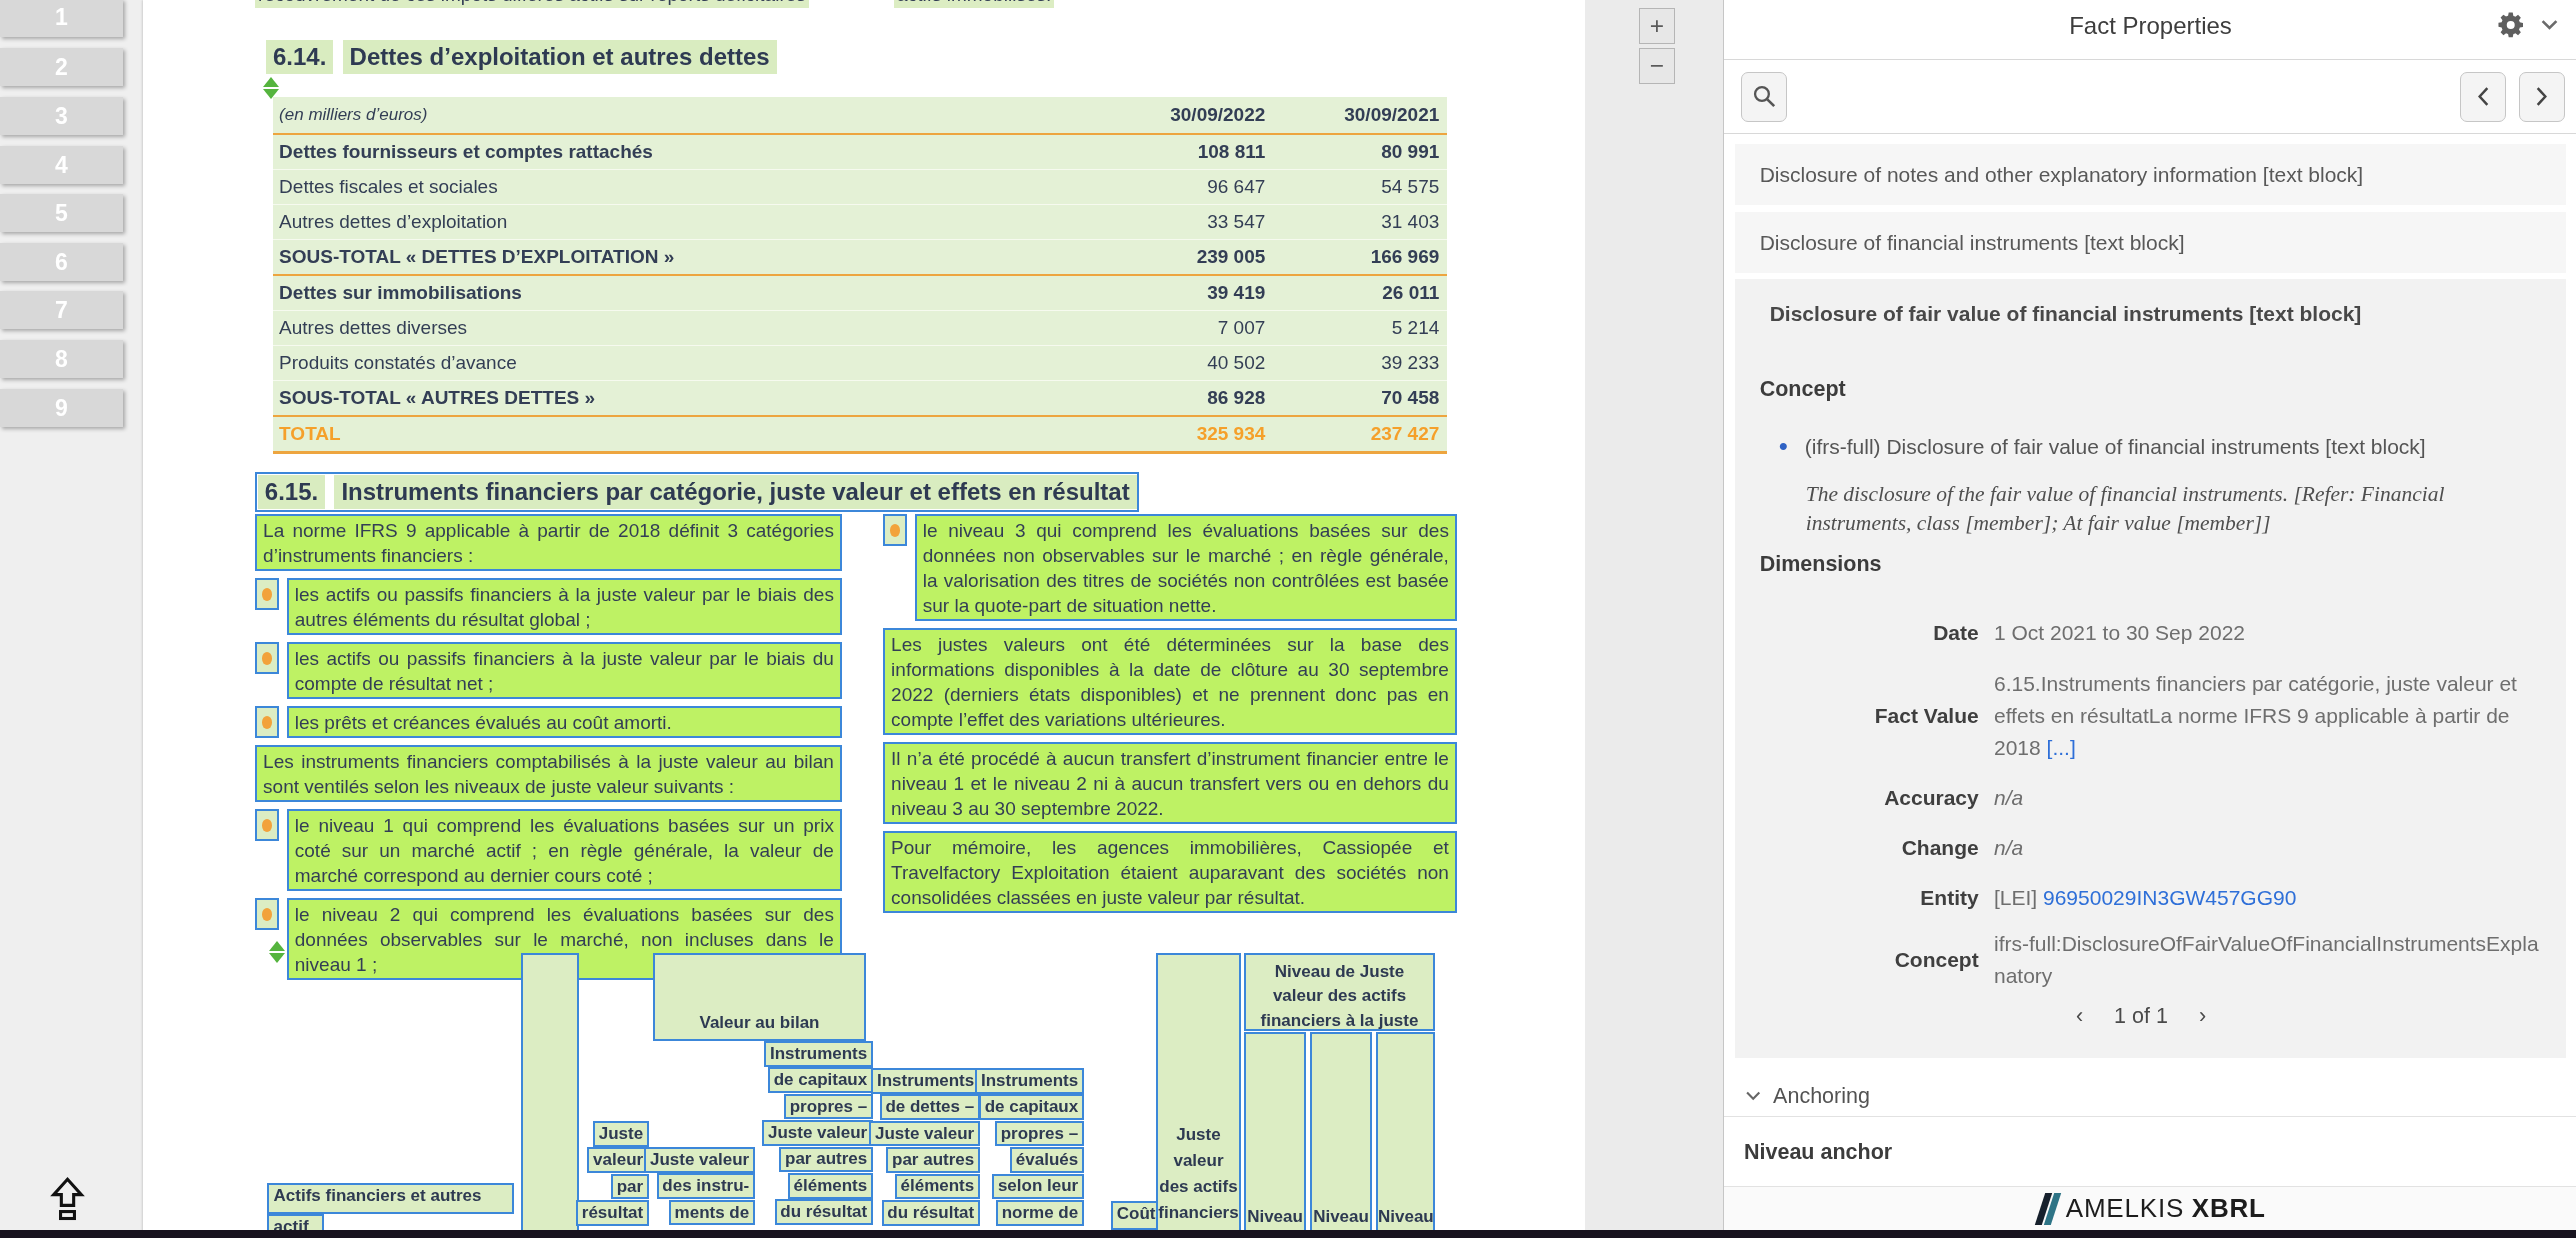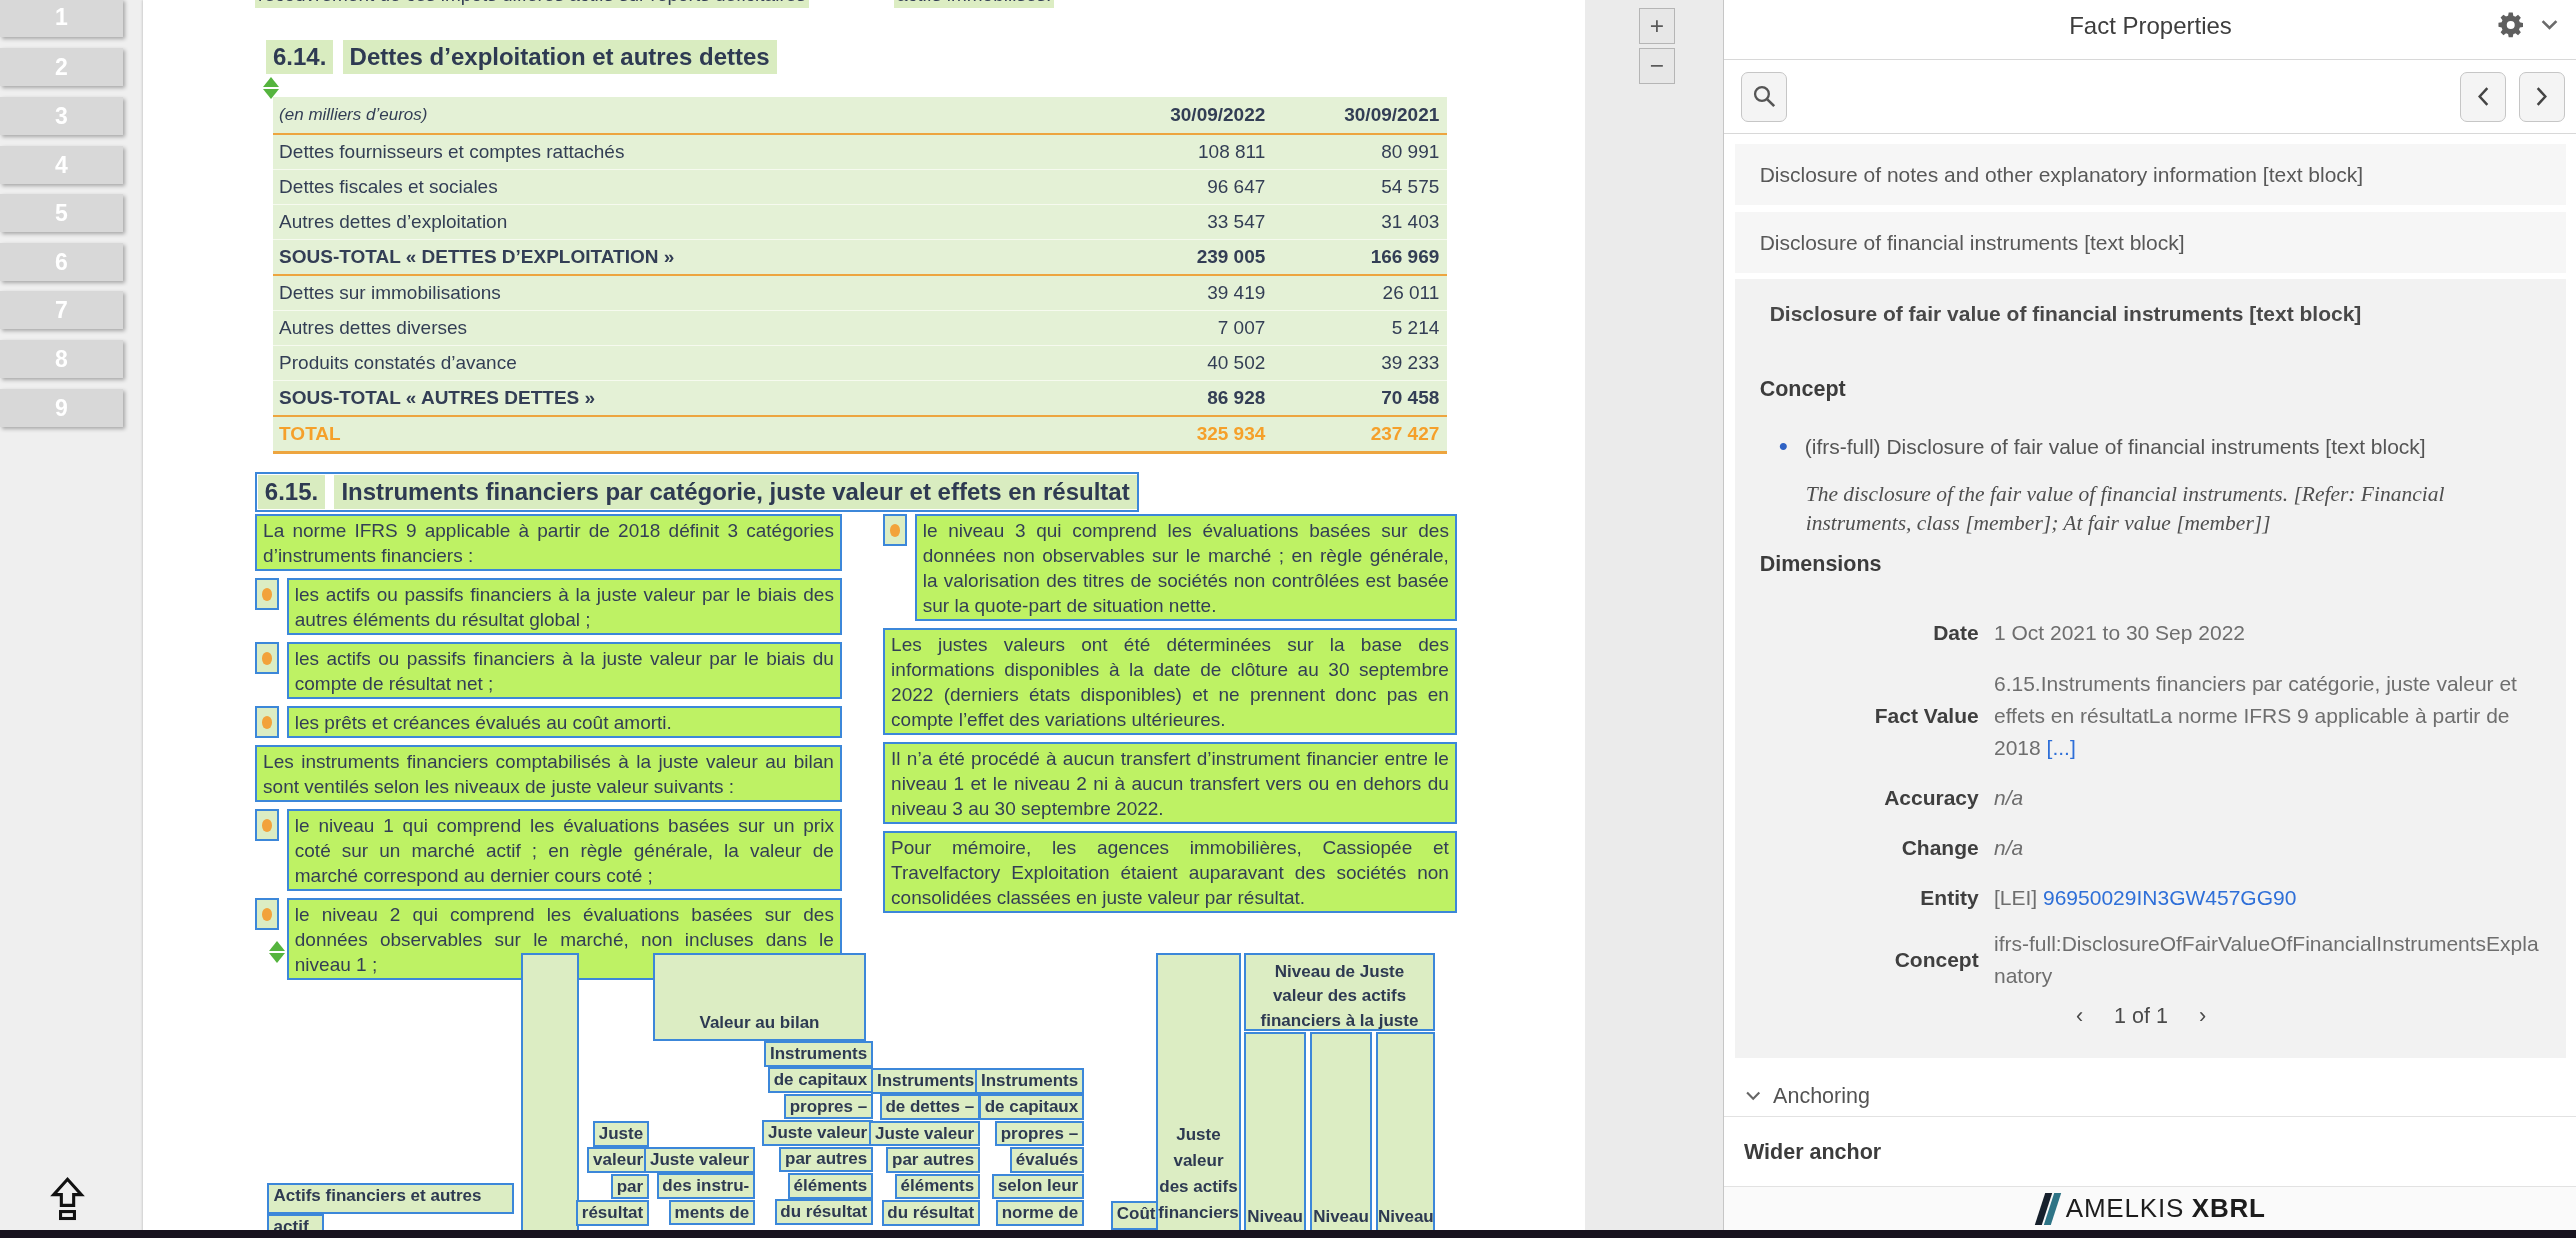--- a/index.html
+++ b/index.html
@@ -28,21 +28,21 @@
   .t614{position:absolute;left:130px;top:97px;width:1174px;background:#e4f1d6;font-size:19px;color:#333e55;}
   .trow{display:grid;grid-template-columns:1fr 253px 174px;align-items:center;height:34px;padding:0 7.7px 0 6.1px;border-top:1.5px solid #f6faef;}
   .trow .tl{text-align:left;}
   .trow .tn{text-align:right;}
   .trow.thead{height:36px;border-top:none;}
   .trow.thead .tl{font-style:italic;font-size:17px;}
   .trow.thead .tn{font-weight:bold;}
   .trow.sub .tl,.trow.sub .tn{font-weight:bold;}
   .trow.total{color:#f5a02a;font-weight:bold;border-bottom:3.1px solid #eda53f;}
   .rule{border-bottom:2.3px solid #eda53f;}
-  .trow.rule + .trow{border-top:none;}
+  .trow.rule + .trow{border-top:none;font-weight:bold;}
   
   .col{position:absolute;top:514px;}
   .col-left{left:112px;width:587px;}
   .col-right{left:740px;width:574px;}
   .pblock{display:flex;align-items:flex-start;margin-bottom:7px;}
   .pbullet{flex:0 0 20px;height:28px;border:2.3px solid #3c87d9;background:#dcedc3;margin-right:7.7px;position:relative;}
   .pbullet::after{content:"";position:absolute;left:4.6px;top:8.4px;width:10px;height:12.3px;border-radius:50%;background:#f2a23b;}
   .ptext{flex:1;border:2.3px solid #3c87d9;background:#bef264;padding:1.5px 6.1px;
     font-size:19px;line-height:25px;color:#333e55;text-align:justify;}
   
@@ -404,21 +404,21 @@
   </div>
 
   <div class="anchor-row">
     <svg width="18.4" height="15.3" viewBox="0 0 24 20">
       <polyline points="4,6 12,14 20,6" fill="none" stroke="#666666" stroke-width="2.8"></polyline>
     </svg>
     <span>Anchoring</span>
   </div>
 
   <div class="wider-row">
-    <span>Wider anchor</span>
+    <span>Niveau anchor</span>
   </div>
 
   <div class="panel-footer">
     <span class="logo-mark">
         <i class="s1"></i>
         <i class="s2"></i>
       </span>
     <span class="logo-text"><span>AMELKIS</span><b>XBRL</b></span>
   </div>
 </div>

